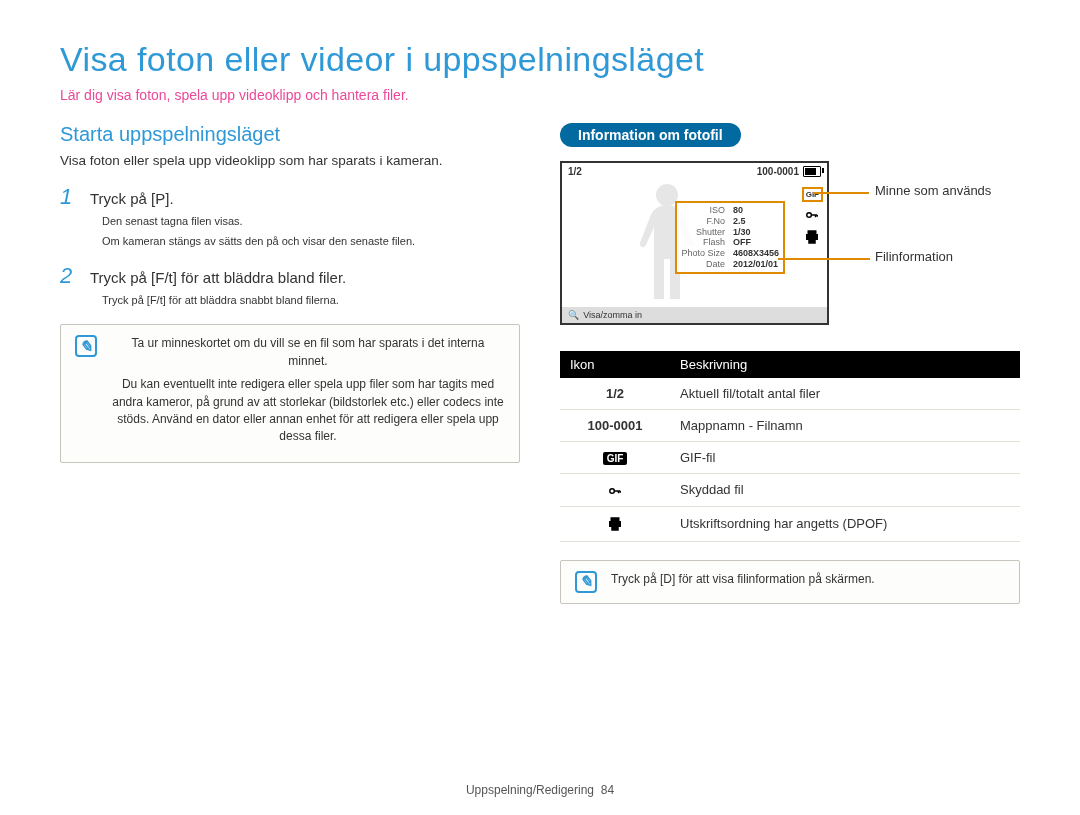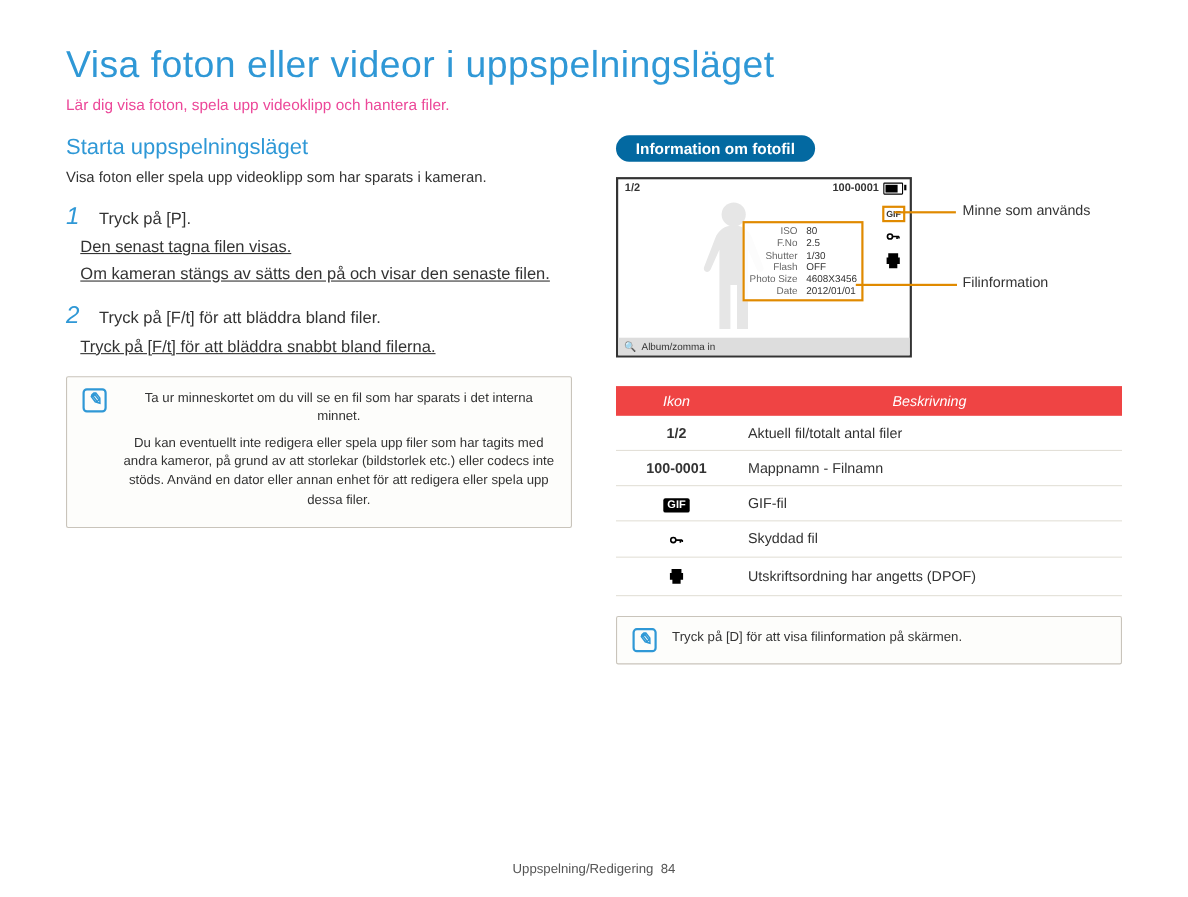--- a/index.html
+++ b/index.html
@@ -63,24 +63,23 @@
     font-weight: 300;
     width: 20px;
     font-style: italic;
     flex-shrink: 0;
   }
   ol.steps .step-text {
     font-size: 15px;
     line-height: 1.35;
   }
   ol.steps .step-sub {
-    font-size: 15px;
+    font-size: 11px;
     line-height: 1.4;
-    margin: 4px 0 0 13px;
-    text-decoration: underline;
+    margin: 4px 0 0 42px;
   }
   .notebox {
     border: 1px solid #c9c4bb;
     display: flex;
     padding: 10px 14px;
     border-radius: 2px;
     gap: 14px;
     font-size: 12px;
     line-height: 1.45;
     background: #fdfdfb;
@@ -193,21 +192,21 @@
   .info-box table { border-collapse: collapse; }
   .info-box td {
     padding: 0 4px;
     white-space: nowrap;
   }
   .info-box td:first-child {
     text-align: right;
     color: #666;
   }
   .info-box td:last-child {
-    font-weight: normal;
+    font-weight: bold;
   }
   .camera-screen .bottom-bar {
     position: absolute;
     left: 0;
     right: 0;
     bottom: 0;
     background: #ddd;
     font-size: 9px;
     padding: 3px 6px;
     display:flex;
@@ -248,26 +247,25 @@
     width: 92px;
     height: 1.5px;
   }
 
   table.desc {
     border-collapse: collapse;
     width: 100%;
     font-size: 13px;
   }
   table.desc thead th {
-    background: #ef4444;
+    background: #000000;
     color: #fff;
     font-weight: normal;
-    text-align: center;
+    text-align: left;
     padding: 6px 10px;
-    font-style: italic;
   }
   table.desc thead th:first-child { width: 90px; }
   table.desc tbody td {
     border-bottom: 1px solid #e3e0d8;
     padding: 8px 10px;
     vertical-align: middle;
   }
   table.desc tbody td:first-child {
     text-align: center;
     font-weight: bold;
@@ -388,21 +386,21 @@
                 </tr>
             <tr>
                   <td>Date</td>
                   <td>2012/01/01</td>
                 </tr>
           </tbody>
             </table>
         </div>
         <div class="bottom-bar">
           <span>🔍</span>
-          <span>Album/zomma in</span>
+          <span>Visa/zomma in</span>
         </div>
       </div>
       <div class="callout line callout-memory">Minne som används</div>
       <div class="callout line callout-file">Filinformation</div>
     </div>
 
     <table class="desc">
       <thead>
         <tr>
           <th>Ikon</th>

